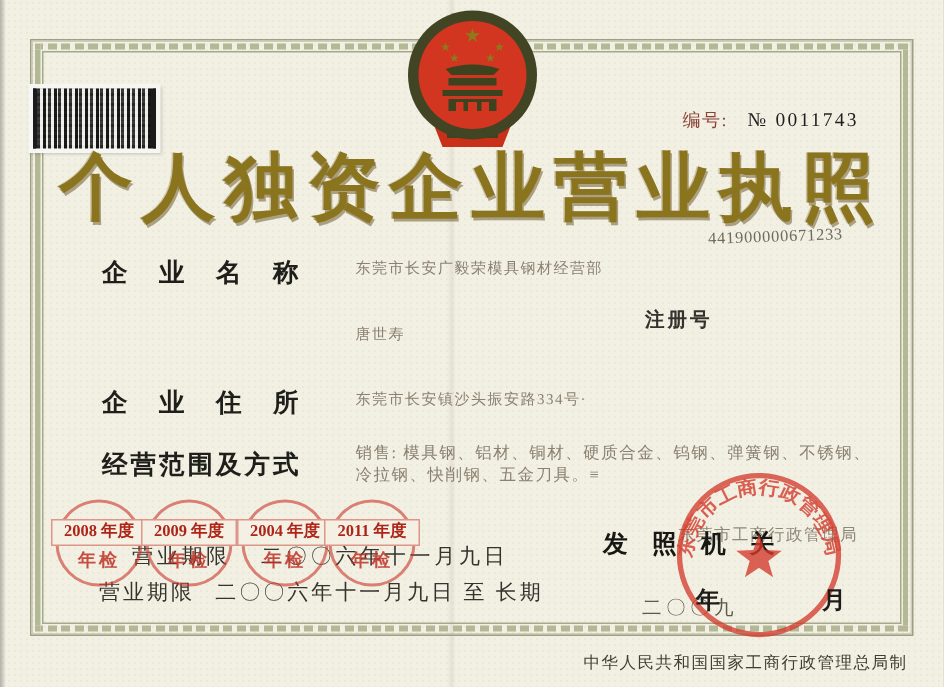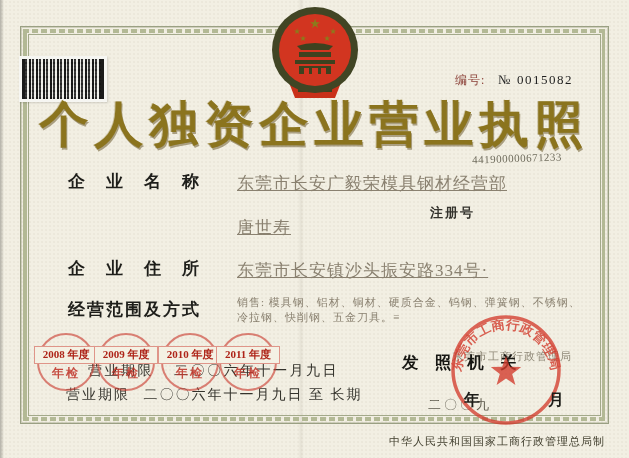--- a/index.html
+++ b/index.html
@@ -44,21 +44,21 @@
   .serial .sno{color:#1f1f1f;font-size:13px;letter-spacing:1.5px;margin-left:10px;font-family:"Liberation Serif",serif;}
   .title{
     position:absolute;left:0;right:0;top:92px;text-align:center;
     font-size:49px;font-weight:bold;letter-spacing:6px;color:#8b741e;
     text-shadow:1px 2px 0 rgba(85,65,10,.45), -1px 0 0 rgba(120,95,20,.3);
     font-family:"Liberation Serif",serif;white-space:nowrap;
   }
   .regline{position:absolute;left:430px;top:160px;font-size:13px;color:#33322c;letter-spacing:2px;font-weight:bold;margin-top:44px;}
   .regno{position:absolute;left:472px;top:152px;font-size:11px;color:#6f6c5d;letter-spacing:.5px;transform:rotate(-2deg);}
   .row-label{position:absolute;left:68px;font-size:17px;font-weight:bold;color:#1e1e1a;letter-spacing:2px;white-space:nowrap;}
-  .row-value{position:absolute;left:237px;font-size:17px;color:#8a8170;letter-spacing:1px;white-space:nowrap;text-decoration:underline;}
+  .row-value{position:absolute;left:237px;font-size:10px;color:#8a8170;letter-spacing:1px;white-space:nowrap;}
   .scope-value{position:absolute;left:237px;top:295px;width:350px;font-size:11px;color:#8a8170;letter-spacing:1px;line-height:1.4;white-space:normal;}
   
   .ystamp{position:absolute;top:333px;width:58px;height:58px;border-radius:50%;
     border:2px solid rgba(201,58,46,.62);box-sizing:border-box;z-index:3;}
   .ystamp .banner{position:absolute;left:-5px;right:-5px;top:11px;height:16px;line-height:15px;
     background:#f4f1e4;border:1px solid rgba(201,58,46,.5);
     color:#ae2418;font-weight:bold;font-size:11px;text-align:center;letter-spacing:0;white-space:nowrap;}
   .ystamp .inner{position:absolute;left:0;right:0;bottom:7px;text-align:center;
     color:rgba(190,48,36,.85);font-size:12px;font-weight:bold;letter-spacing:2px;}
   .estline{position:absolute;left:88px;top:362px;font-size:14px;color:#34332c;letter-spacing:2.5px;white-space:nowrap;}
@@ -97,21 +97,21 @@
     <rect x="60" y="64" width="6" height="6" fill="#d23520"></rect>
     <rect x="69" y="64" width="5" height="6" fill="#d23520"></rect>
   </svg>
 
   <div class="barcode">
     <div class="bars"></div>
   </div>
 
   <div class="serial">
     <span class="slabel">编号:</span>
-    <span class="sno">№ 0015082</span>
+    <span class="sno">№ 0011743</span>
   </div>
 
   <div class="title">个人独资企业营业执照</div>
 
   <div class="regline">注册号</div>
   <div class="regno">441900000671233</div>
 
   <div class="row-label" style="top:170px">企　业　名　称</div>
   <div class="row-value" style="top:172px">东莞市长安广毅荣模具钢材经营部</div>
 
@@ -125,21 +125,21 @@
 
   <div class="ystamp" style="left:37px">
     <div class="banner">2008 年度</div>
     <div class="inner">年检</div>
   </div>
   <div class="ystamp" style="left:97px">
     <div class="banner">2009 年度</div>
     <div class="inner">年检</div>
   </div>
   <div class="ystamp" style="left:161px">
-    <div class="banner">2010 年度</div>
+    <div class="banner">2004 年度</div>
     <div class="inner">年检</div>
   </div>
   <div class="ystamp" style="left:219px">
     <div class="banner">2011 年度</div>
     <div class="inner">年检</div>
   </div>
 
   <div class="estline">
     <span>营业期限</span>
     <span style="margin-left:14px">二〇〇六年十一月九日</span>

